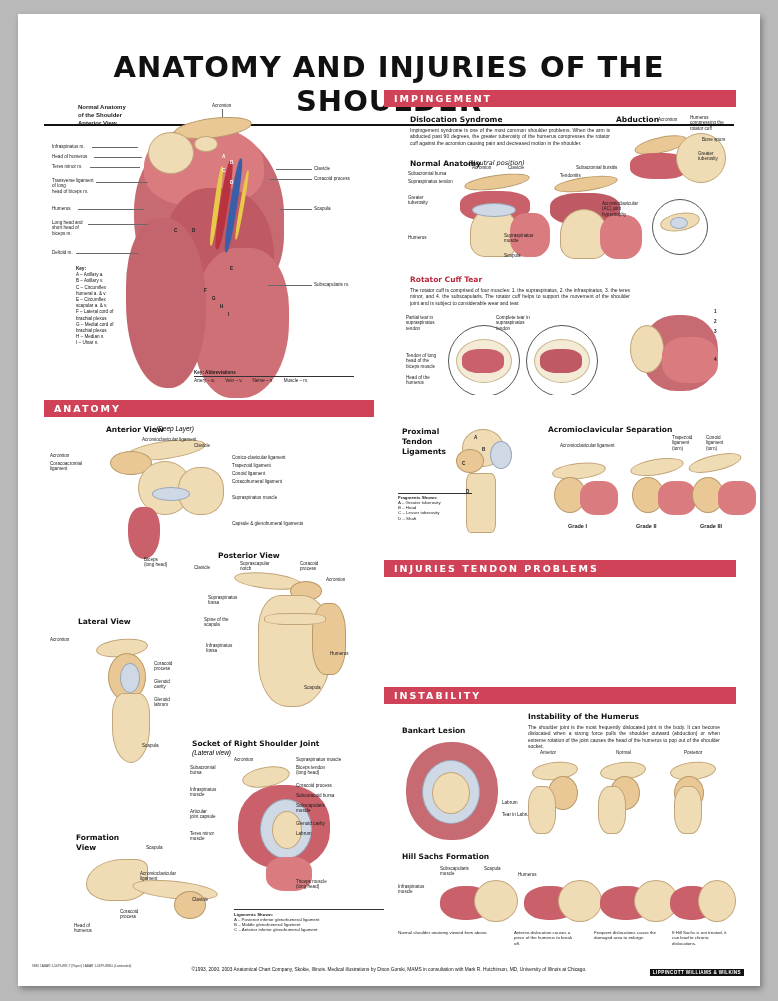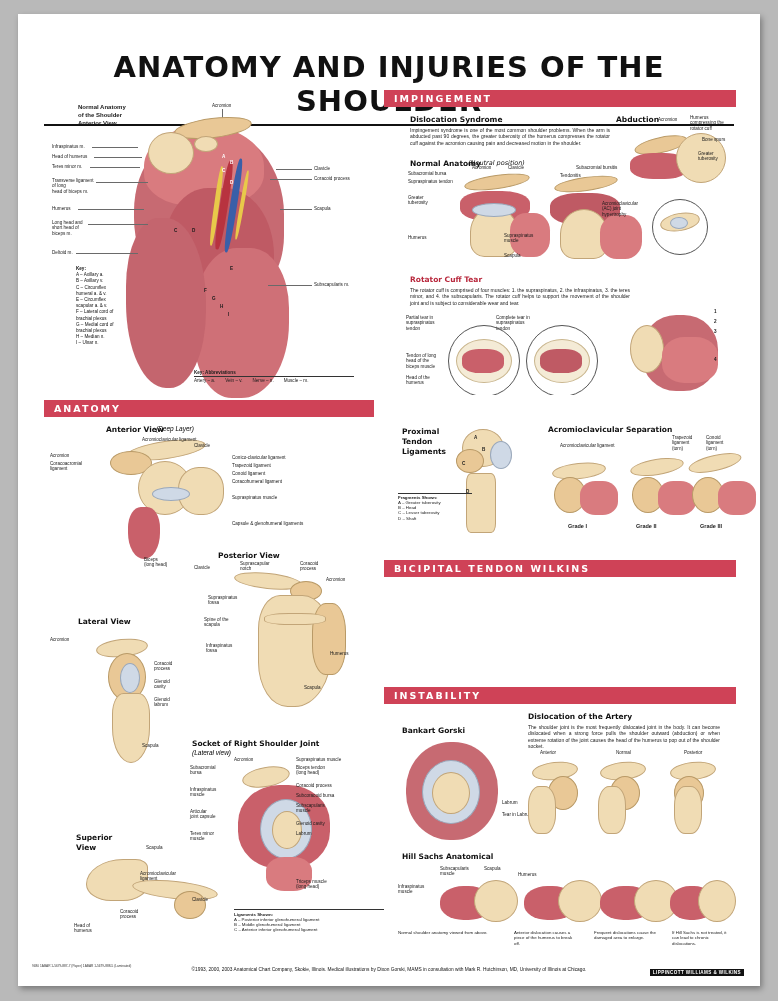--- a/index.html
+++ b/index.html
@@ -393,21 +393,21 @@
       <div class="lbl" style="position:absolute;left:146px;top:414px;">Teres minor<br>muscle</div>
       <div class="lbl" style="position:absolute;left:252px;top:340px;">Supraspinatus muscle</div>
       <div class="lbl" style="position:absolute;left:252px;top:348px;">Biceps tendon<br>(long head)</div>
       <div class="lbl" style="position:absolute;left:252px;top:366px;">Coracoid process</div>
       <div class="lbl" style="position:absolute;left:252px;top:376px;">Subcoracoid bursa</div>
       <div class="lbl" style="position:absolute;left:252px;top:386px;">Subscapularis<br>muscle</div>
       <div class="lbl" style="position:absolute;left:252px;top:404px;">Glenoid cavity</div>
       <div class="lbl" style="position:absolute;left:252px;top:414px;">Labrum</div>
       <div class="lbl" style="position:absolute;left:252px;top:462px;">Triceps muscle<br>(long head)</div>
 
-      <div class="hdg" style="position:absolute;left:32px;top:416px;">Superior</div>
+      <div class="hdg" style="position:absolute;left:32px;top:416px;">Formation</div>
       <div class="hdg" style="position:absolute;left:32px;top:426px;">View</div>
       <div class="art" style="position:absolute;left:38px;top:436px;width:150px;height:80px;">
         <div class="bone2" style="left:4px;top:6px;width:60px;height:40px;border-radius:60% 20% 40% 40%;"></div>
         <div class="bone2" style="left:50px;top:28px;width:84px;height:16px;transform:rotate(6deg);"></div>
         <div class="bone" style="left:92px;top:38px;width:30px;height:26px;border-radius:50%;"></div>
       </div>
       <div class="lbl" style="position:absolute;left:102px;top:428px;">Scapula</div>
       <div class="lbl" style="position:absolute;left:96px;top:454px;">Acromioclavicular<br>ligament</div>
       <div class="lbl" style="position:absolute;left:148px;top:480px;">Clavicle</div>
       <div class="lbl" style="position:absolute;left:76px;top:492px;">Coracoid<br>process</div>
@@ -469,37 +469,37 @@
         <div class="bone" style="left:8px;top:24px;width:30px;height:34px;border-radius:50%;"></div>
         <div class="muscle2" style="left:34px;top:28px;width:38px;height:34px;border-radius:40%;"></div>
       </div>
       <div class="lbl b" style="position:absolute;left:184px;top:106px;font-size:5.5px;">Grade I</div>
       <div class="lbl b" style="position:absolute;left:252px;top:106px;font-size:5.5px;">Grade II</div>
       <div class="lbl b" style="position:absolute;left:316px;top:106px;font-size:5.5px;">Grade III</div>
     </div>
   </div>
 
   <div style="position:absolute;left:366px;top:546px;width:352px;">
-    <div class="band">BICIPITAL TENDON WILKINS</div>
+    <div class="band">INJURIES TENDON PROBLEMS</div>
   </div>
 
   <div style="position:absolute;left:366px;top:673px;width:352px;">
     <div class="band">INSTABILITY</div>
     <div style="position:relative;height:250px;">
-      <div class="hdg" style="position:absolute;left:18px;top:22px;">Bankart Gorski</div>
+      <div class="hdg" style="position:absolute;left:18px;top:22px;">Bankart Lesion</div>
       <div class="art" style="position:absolute;left:18px;top:34px;width:100px;height:106px;">
         <div class="muscle" style="left:4px;top:4px;width:92px;height:98px;background:#c76a72;border-radius:48%;"></div>
         <div class="cart" style="left:20px;top:22px;width:56px;height:62px;"></div>
         <div class="bone2" style="left:30px;top:34px;width:36px;height:40px;"></div>
       </div>
       <div class="lbl" style="position:absolute;left:118px;top:96px;">Labrum</div>
       <div class="lbl" style="position:absolute;left:118px;top:108px;">Tear in Labrum</div>
       <div class="tiny" style="position:absolute;left:14px;top:226px;width:96px;">Normal shoulder anatomy viewed from above.</div>
 
-      <div class="hdg" style="position:absolute;left:144px;top:8px;">Dislocation of the Artery</div>
+      <div class="hdg" style="position:absolute;left:144px;top:8px;">Instability of the Humerus</div>
       <div class="sub" style="position:absolute;left:144px;top:20px;width:192px;">The shoulder joint is the most frequently dislocated joint in the body. It can become dislocated when a strong force pulls the shoulder outward (abduction) or when extreme rotation of the joint causes the head of the humerus to pop out of the shoulder socket.</div>
       <div class="lbl" style="position:absolute;left:156px;top:46px;">Anterior</div>
       <div class="lbl" style="position:absolute;left:232px;top:46px;">Normal</div>
       <div class="lbl" style="position:absolute;left:300px;top:46px;">Posterior</div>
 
       <div class="art" style="position:absolute;left:138px;top:54px;width:70px;height:80px;">
         <div class="bone2" style="left:10px;top:4px;width:44px;height:16px;transform:rotate(-6deg);"></div>
         <div class="bone" style="left:26px;top:18px;width:28px;height:32px;border-radius:50%;"></div>
         <div class="bone2" style="left:6px;top:28px;width:26px;height:46px;border-radius:40%;"></div>
       </div>
@@ -507,21 +507,21 @@
         <div class="bone2" style="left:10px;top:4px;width:44px;height:16px;transform:rotate(-6deg);"></div>
         <div class="bone" style="left:20px;top:18px;width:28px;height:32px;border-radius:50%;"></div>
         <div class="bone2" style="left:8px;top:28px;width:26px;height:46px;border-radius:40%;"></div>
       </div>
       <div class="art" style="position:absolute;left:276px;top:54px;width:70px;height:80px;">
         <div class="bone2" style="left:10px;top:4px;width:44px;height:16px;transform:rotate(-6deg);"></div>
         <div class="bone" style="left:14px;top:18px;width:28px;height:32px;border-radius:50%;"></div>
         <div class="bone2" style="left:14px;top:28px;width:26px;height:46px;border-radius:40%;"></div>
       </div>
 
-      <div class="hdg" style="position:absolute;left:18px;top:148px;">Hill Sachs Anatomical</div>
+      <div class="hdg" style="position:absolute;left:18px;top:148px;">Hill Sachs Formation</div>
       <div class="lbl" style="position:absolute;left:56px;top:162px;">Subscapularis<br>muscle</div>
       <div class="lbl" style="position:absolute;left:100px;top:162px;">Scapula</div>
       <div class="lbl" style="position:absolute;left:134px;top:168px;">Humerus</div>
       <div class="lbl" style="position:absolute;left:14px;top:180px;">Infraspinatus<br>muscle</div>
 
       <div class="art" style="position:absolute;left:56px;top:174px;width:80px;height:46px;">
         <div class="muscle" style="left:0px;top:8px;width:52px;height:34px;background:#c9606a;border-radius:45%;"></div>
         <div class="bone2" style="left:34px;top:2px;width:42px;height:40px;border-radius:50%;"></div>
       </div>
       <div class="art" style="position:absolute;left:140px;top:174px;width:80px;height:46px;">

